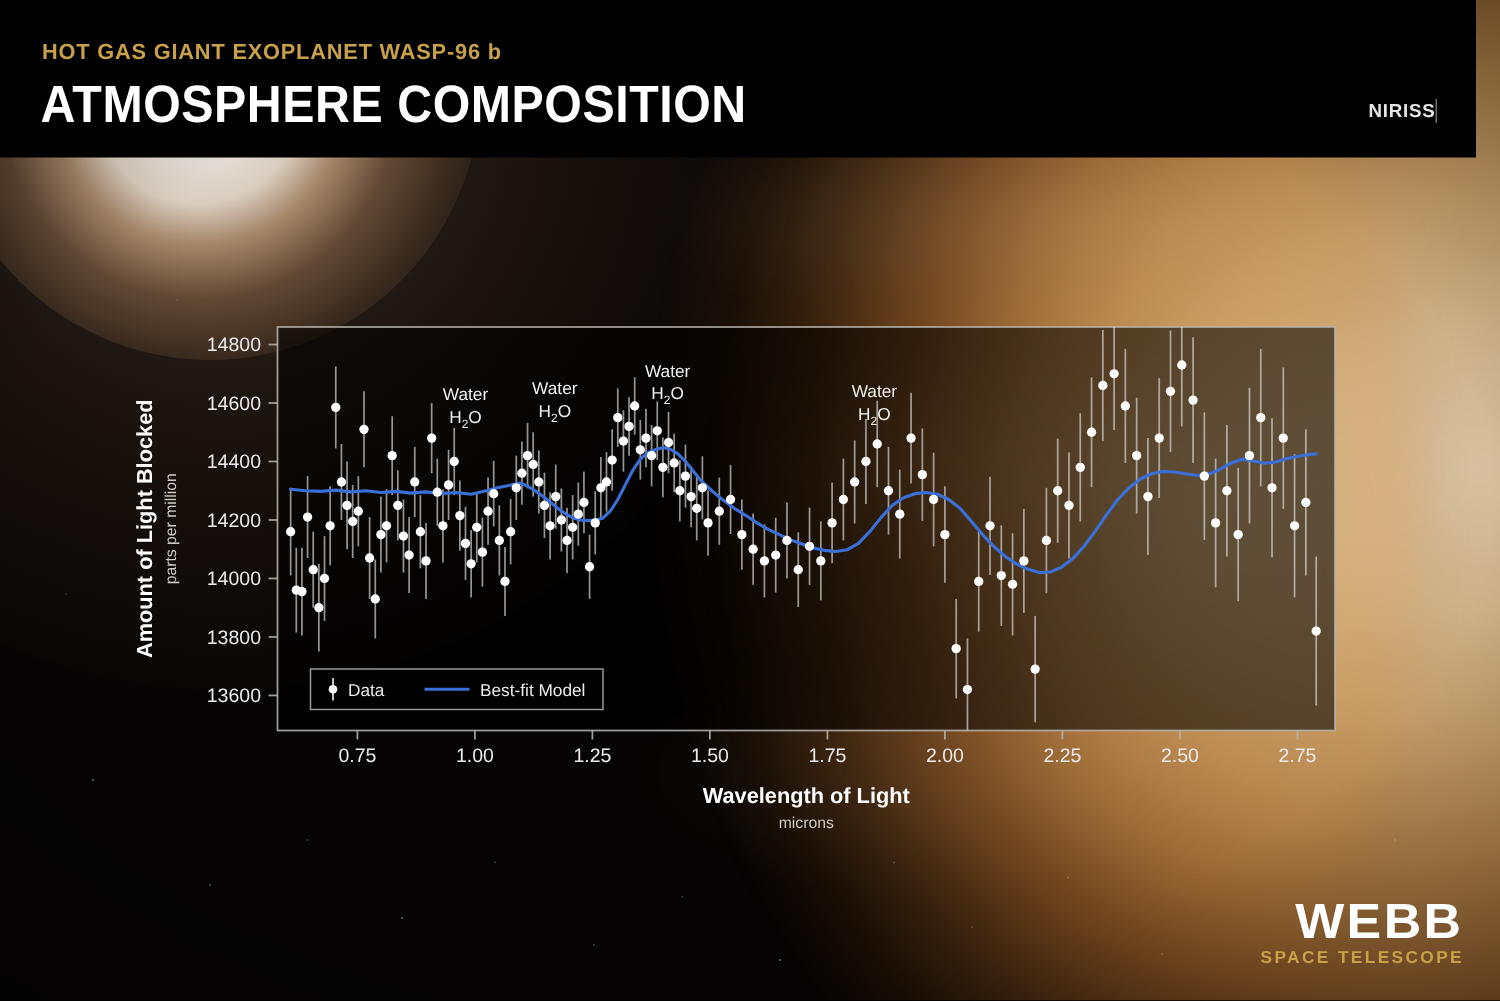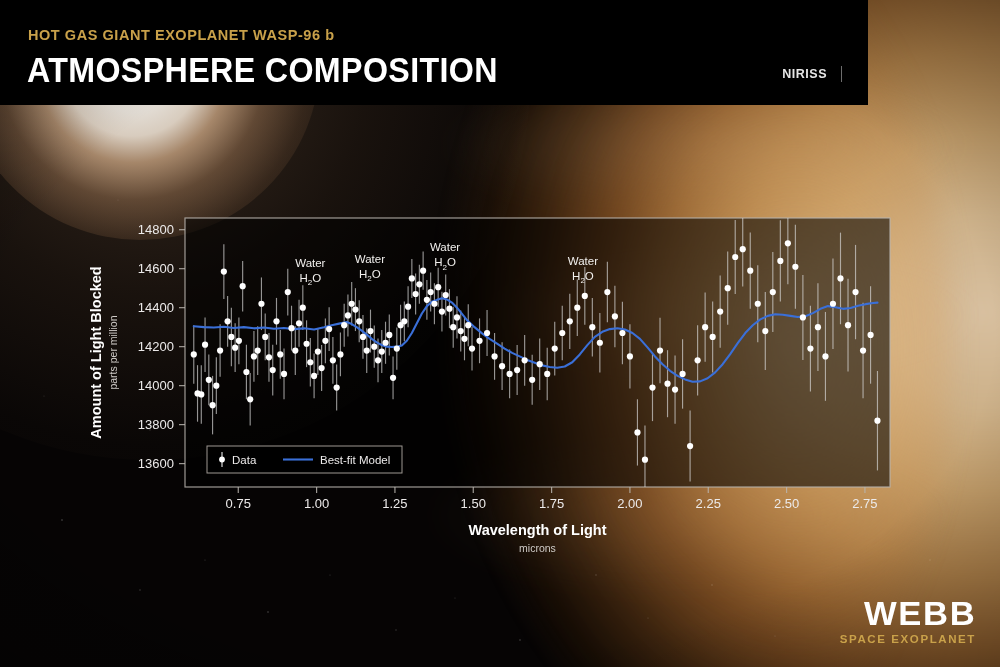--- a/index.html
+++ b/index.html
@@ -32,26 +32,26 @@
       filter:blur(14px);}
   .bg-band{position:absolute;border-radius:50%;filter:blur(16px);opacity:.45;}
   .bg-b1{left:430px;top:70px;width:560px;height:150px;background:radial-gradient(ellipse at 50% 50%,rgba(226,196,156,.40),rgba(0,0,0,0) 70%);}
   .bg-b2{left:470px;top:250px;width:530px;height:130px;background:radial-gradient(ellipse at 50% 50%,rgba(214,174,126,.34),rgba(0,0,0,0) 70%);}
   .bg-b3{left:410px;top:430px;width:580px;height:170px;background:radial-gradient(ellipse at 50% 50%,rgba(198,148,96,.30),rgba(0,0,0,0) 70%);}
   .bg-vig{position:absolute;inset:0;
       background:radial-gradient(ellipse 95% 90% at 50% 50%, rgba(0,0,0,0) 52%, rgba(0,0,0,.55) 100%);}
   .bg-stars{position:absolute;inset:0;opacity:.55;}
 
   
-  .header{position:absolute;left:0;top:0;width:868px;height:105px;background:#000;z-index:6;}
+  .header{position:absolute;left:0;top:0;width:984px;height:105px;background:#000;z-index:6;}
   .hdr-eyebrow{position:absolute;left:28px;top:27px;color:#c9a14a;font-size:14.5px;
       font-weight:700;letter-spacing:.55px;}
   .hdr-title{position:absolute;left:27px;top:50px;color:#fff;font-size:35px;font-weight:700;
       letter-spacing:.4px;line-height:40px;transform:scaleX(.92);transform-origin:left top;}
-  .hdr-right{position:absolute;right:26px;top:66px;display:flex;align-items:center;gap:14px;}
+  .hdr-right{position:absolute;right:26px;top:66px;display:flex;align-items:center;}
   .hdr-inst{color:#e6e6e6;font-size:12.5px;font-weight:700;letter-spacing:.5px;}
   .hdr-div{width:1px;height:16px;background:#6d6d6d;}
   .hdr-mode{color:#d2d2d2;font-size:12.5px;letter-spacing:.25px;}
 
   
   .chart{position:absolute;left:0;top:0;width:1000px;height:667px;z-index:5;}
   .tick-txt{fill:#eceaea;font-size:13px;font-family:"Liberation Sans",sans-serif;}
   .ttl{fill:#ffffff;font-size:14.5px;font-weight:700;font-family:"Liberation Sans",sans-serif;}
   .sub{fill:#cfcbc7;font-size:10.5px;font-family:"Liberation Sans",sans-serif;}
   .wlab{fill:#f2f0ee;font-size:11.5px;font-family:"Liberation Sans",sans-serif;text-anchor:middle;}
@@ -438,15 +438,15 @@
         <line x1="222" y1="452" x2="222" y2="467" stroke="#d8d8d8" stroke-width="1.2"></line>
         <circle cx="222" cy="459.5" r="2.9" fill="#ffffff"></circle>
         <text x="232" y="464" class="lgd">Data</text>
         <line x1="283" y1="459.5" x2="313" y2="459.5" stroke="#3a6fd8" stroke-width="2.1"></line>
         <text x="320" y="464" class="lgd">Best-fit Model</text>
       </g>
   </svg>
 
   <div class="logo">
     <div class="logo-w">WEBB</div>
-    <div class="logo-s">SPACE EXOPLANET</div>
+    <div class="logo-s">SPACE TELESCOPE</div>
   </div>
 </div>
 
 </body></html>

